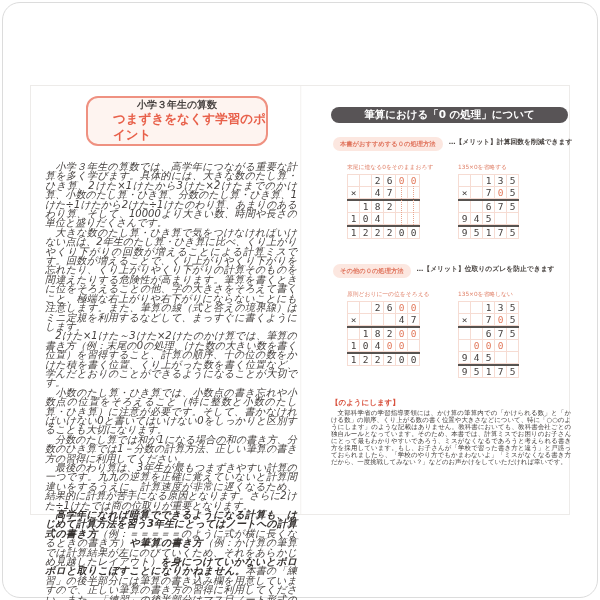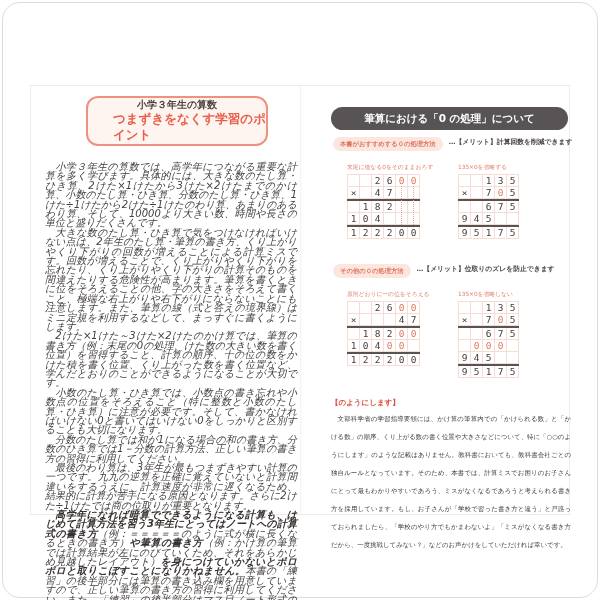--- a/index.html
+++ b/index.html
@@ -16,21 +16,21 @@
               border:2px solid #ef9181;border-radius:12px;background:#fef4f0;
               display:flex;flex-direction:column;align-items:center;justify-content:center;box-sizing:border-box;}
   .header-sub{font-size:10px;font-weight:bold;color:#4a4442;line-height:1.2;}
   .header-title{font-size:12.5px;font-weight:bold;color:#e8604a;line-height:1.3;padding-left:25px;}
   .left-text{position:absolute;left:14px;top:76px;width:252px;
              font-size:10px;line-height:9.4px;color:#403c3a;font-style:italic;}
   .left-text p{margin:0;text-align:justify;text-justify:inter-character;word-break:break-all;}
   .left-text .b{font-weight:bold;color:#35312f;}
 
   
-  .r-header{position:absolute;left:300px;top:21px;width:237px;height:23px;background:#585456;
+  .r-header{position:absolute;left:300px;top:21px;width:237px;height:16px;background:#585456;
             border-radius:12px;color:#ffffff;font-size:10.5px;font-weight:bold;
             display:flex;align-items:center;justify-content:center;}
   .merit-row{position:absolute;left:302px;display:flex;align-items:flex-start;gap:6px;white-space:nowrap;}
   .pill{font-size:6.3px;font-weight:bold;color:#e0755e;background:#fce7e0;
         padding:2.5px 7px;border-radius:8px;}
   .merit{font-size:6.8px;font-weight:bold;color:#494441;}
 
   .calcwrap{position:absolute;}
   .calclabel{font-size:5.8px;color:#e0826a;margin-bottom:3px;white-space:nowrap;line-height:7px;}
   .calcgrid{display:inline-block;border-left:1px solid #f6dcd3;border-top:1px solid #f6dcd3;}
@@ -38,39 +38,39 @@
   .cell{width:12px;height:12px;box-sizing:border-box;border-right:1px solid #f6dcd3;border-bottom:1px solid #f6dcd3;
         font-family:"DejaVu Sans Mono",monospace;font-size:9.5px;color:#46413f;
         display:flex;align-items:center;justify-content:center;position:relative;}
   .cell.hl{color:#e2795c;}
   .cell.dot::after{content:"";position:absolute;left:5px;top:-1px;bottom:-1px;width:0;
                    border-left:1px dotted #e8a58e;}
   .rule{height:2px;position:relative;}
   .rule::after{content:"";position:absolute;left:-1px;right:0;top:0.4px;height:1.3px;background:#575350;}
 
   .note-heading{position:absolute;left:300px;top:312px;font-size:7.5px;font-weight:bold;color:#d8503c;}
-  .note-body{position:absolute;left:300px;top:324px;width:240px;font-size:6.45px;line-height:18px;
+  .note-body{position:absolute;left:300px;top:324px;width:240px;font-size:6.45px;line-height:7px;
              color:#403c3a;text-align:justify;text-justify:inter-character;word-break:break-all;}
 </style>
 </head>
 <body>
 
 <div class="canvas">
   <div class="frame"></div>
 
   <div class="spread">
     <div class="crease"></div>
 
     <div class="header-box">
       <div class="header-sub">小学３年生の算数</div>
       <div class="header-title">つまずきをなくす学習のポイント</div>
     </div>
     <div class="left-text" id="left-paragraphs">
         <p><span>　小学３年生の算数では、高学年につながる重要な計算を多く学びます。具体的には、大きな数のたし算・ひき算、2けた×1けたから3けた×2けたまでのかけ算、小数のたし算・ひき算、分数のたし算・ひき算、1けた÷1けたから2けた÷1けたのわり算、あまりのあるわり算、そして、10000より大きい数、時間や長さの単位と盛りだくさんです。</span></p>
-        <p><span>　大きな数のたし算・ひき算で気をつけなければいけない点は、2年生のたし算・筆算の書き方、くり上がりやくり下がりの回数が増えることによる計算ミスです。回数が増えることで、くり上がりやくり下がりを忘れたり、くり上がりやくり下がりの計算そのものを間違えたりする危険性が高まります。筆算を書くときに位をそろえることの他、字の大きさをそろえて書くこと、極端な右上がりや右下がりにならないことにも注意します。また、筆算の線（式と答えの境界線）はミニ定規を利用するなどして、まっすぐに書くようにします。</span></p>
+        <p><span>　大きな数のたし算・ひき算で気をつけなければいけない点は、2年生のたし算・ひき算に比べ、くり上がりやくり下がりの回数が増えることによる計算ミスです。回数が増えることで、くり上がりやくり下がりを忘れたり、くり上がりやくり下がりの計算そのものを間違えたりする危険性が高まります。筆算を書くときに位をそろえることの他、字の大きさをそろえて書くこと、極端な右上がりや右下がりにならないことにも注意します。また、筆算の線（式と答えの境界線）はミニ定規を利用するなどして、まっすぐに書くようにします。</span></p>
         <p><span>　2けた×1けた～3けた×2けたのかけ算では、筆算の書き方（例：末尾の0の処理、けた数の大きい数を書く位置）を習得すること、計算の順序、十の位の数をかけた積を書く位置、くり上がった数を書く位置など、学んだとおりのことができるようになることが大切です。</span></p>
         <p><span>　小数のたし算・ひき算では、小数点の書き忘れや小数点の位置をそろえること（特に整数と小数のたし算・ひき算）に注意が必要です。そして、書かなければいけない0と書いてはいけない0をしっかりと区別することも大切になります。</span></p>
         <p><span>　分数のたし算では和が1になる場合の和の書き方、分数のひき算では1－分数の計算方法、正しい筆算の書き方の習得に利用してください。</span></p>
         <p><span>　最後のわり算は、3年生が最もつまずきやすい計算の一つです。九九の逆算を正確に覚えていないと計算間違いをするうえに、計算速度が非常に遅くなるため、結果的に計算が苦手になる原因となります。さらに2けた÷1けたでは商の位取りが重要となります。</span></p>
         <p><span class="b">　高学年になれば暗算でできるようになる計算も、はじめて計算方法を習う3年生にとってはノートへの計算式の書き方</span><span>（例：＝＝＝＝＝のように式が横に長くなるときの書き方）</span><span class="b">や筆算の書き方</span><span>（例：かけ算の筆算では計算結果が左にのびていくため、それをあらかじめ見越したレイアウト）</span><span class="b">を身につけていかないとポロポロと取りこぼすことになりかねません。</span><span>本書の「練習」の後半部分には筆算の書き込み欄を用意していますので、正しい筆算の書き方の習得に利用してください。また、「練習」の後半部分はマス目ノート形式の計算欄が問題の右ページにありますので、筆算の書き方の習得度を確認して、「次に進む」または「元に戻る」の参考にしてください。</span></p>
       </div>
 
     <div class="r-header">筆算における「0 の処理」について</div>
 
     <div class="merit-row" style="top:51px;">

